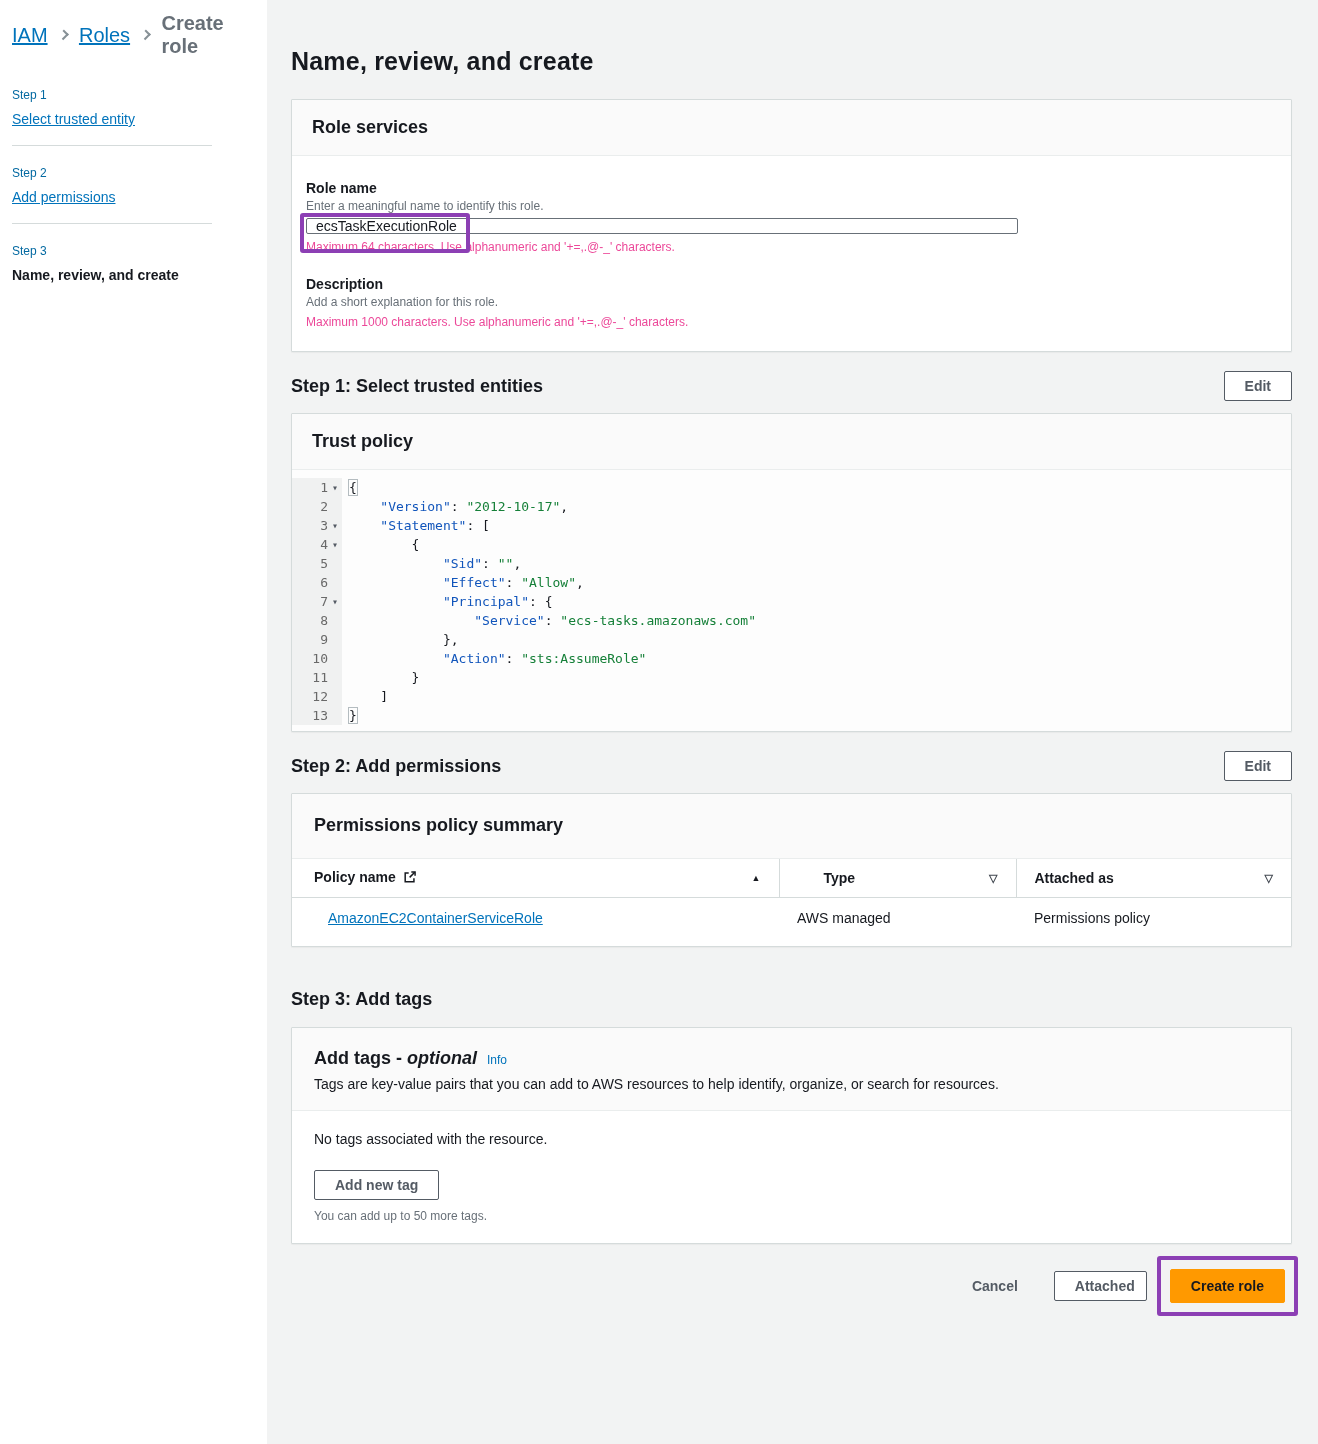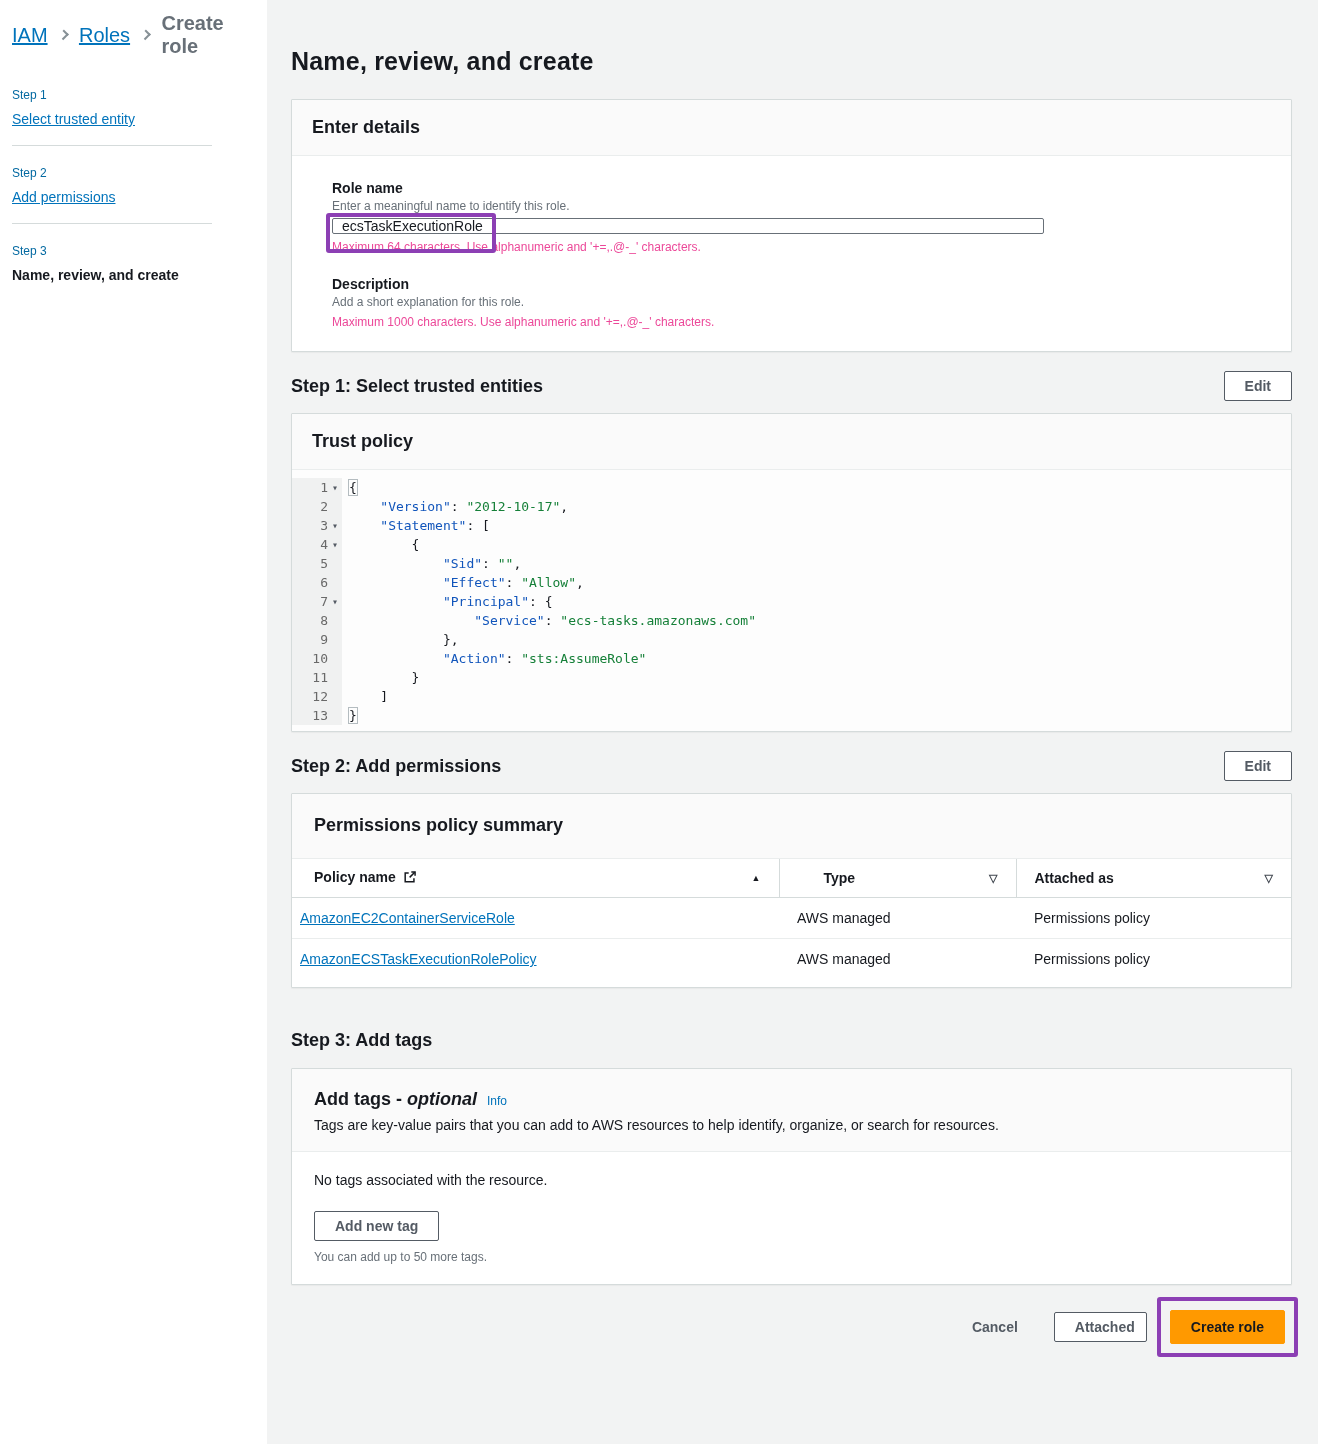--- a/index.html
+++ b/index.html
@@ -23,21 +23,21 @@
 
   
   .main { position:absolute; left:267px; top:0; right:0; height:100%; background:#f2f3f3; padding:0 26px 0 24px; }
   h1.page-title { font-size:25px; font-weight:600; padding-top:47px; letter-spacing:.2px; }
 
   .card { background:#fff; border:1px solid #d5dbdb; border-radius:1px; box-shadow:0 1px 1px rgba(0,0,0,.04); }
   .card-header { background:#fafafa; border-bottom:1px solid #eaeded; padding:17px 20px; }
   .card-title { font-size:18px; font-weight:600; }
 
   .role-card { margin-top:23px; }
-  .card-body { padding:24px 20px 22px 40px; }
+  .card-body { padding:24px 20px 22px 14px; }
   .field-label { font-size:14px; font-weight:bold; margin-bottom:3px; }
   .field-hint { font-size:12px; color:#687078; margin-bottom:5px; }
   .field-constraint { font-size:12px; color:#ec4899; margin-top:6px; }
   .text-input {
     width:712px; height:16px; border:1px solid #687078; border-radius:2px; background:#fff;
     font-family:"Liberation Sans", sans-serif; font-size:14px; color:#16191f; padding:0 9px; display:block;
   }
   .textarea-input {
     width:712px; height:74px; border:1px solid #687078; border-radius:2px; background:#fff;
     font-family:"Liberation Sans", sans-serif; font-size:14px; color:#16191f; padding:7px 9px; display:block; resize:none;
@@ -82,21 +82,21 @@
     text-align:left; font-weight:bold; padding:10px 18px; height:37px;
     border-bottom:1px solid #d5dbdb;
   }
   .perm-table th.col-name { width:487px; padding-left:22px; }
   .perm-table th.col-type { width:237px; border-left:1px solid #d5dbdb;padding-left:44px; }
   .perm-table th.col-attached { border-left:1px solid #d5dbdb; }
   .th-inner { display:flex; align-items:center; justify-content:space-between; }
   .sort-asc { font-size:9px; color:#16191f; }
   .sort-none { font-size:11px; color:#414750; }
   .perm-table td { padding:12px 18px; height:41px; border-top:1px solid #eaeded; }
-  .perm-table td:first-child { padding-left:8px; }
+  .perm-table td:first-child { padding-left:36px; }
   .perm-table tr.r1 td { border-top:none; }
   .policy-link { color:#0073bb; text-decoration:underline; cursor:pointer; }
   .ext-icon { display:inline-block; vertical-align:-2px; margin-left:7px; }
   .perm-pad { height:7px; }
 
   
   .tags-head-row { display:flex; align-items:baseline; gap:10px; }
   .tags-desc { font-size:14px; color:#16191f; margin-top:7px; }
   .info-link { color:#0073bb; font-weight:normal; font-size:12px; text-decoration:none; cursor:pointer; }
   .tags-card .card-header { padding:20px 20px 18px 22px; }
@@ -138,21 +138,21 @@
     <div class="step-label">Step 3</div>
     <span class="step-current">Name, review, and create</span>
   </div>
 </aside>
 
 <main class="main">
   <h1 class="page-title">Name, review, and create</h1>
 
   <section class="card role-card">
     <div class="card-header">
-      <span class="card-title">Enter details</span>
+      <span class="card-title">Role services</span>
     </div>
     <div class="card-body">
       <div class="field-label">Role name</div>
       <div class="field-hint">Enter a meaningful name to identify this role.</div>
       <div class="input-wrap">
         <input class="text-input" type="text" value="ecsTaskExecutionRole" style="">
         <div class="annotation ann-role-name"></div>
       </div>
       <div class="field-constraint">Maximum 64 characters. Use alphanumeric and '+=,.@-_' characters.</div>
 
@@ -225,25 +225,20 @@
             </span>
           </th>
         </tr>
       </thead>
       <tbody>
         <tr class="r1">
           <td><a class="policy-link">AmazonEC2ContainerServiceRole</a></td>
           <td>AWS managed</td>
           <td>Permissions policy</td>
         </tr>
-        <tr>
-          <td><a class="policy-link">AmazonECSTaskExecutionRolePolicy</a></td>
-          <td>AWS managed</td>
-          <td>Permissions policy</td>
-        </tr>
       </tbody>
     </table>
     <div class="perm-pad"></div>
   </section>
 
   <div class="section-head step3-head">
     <span class="section-title">Step 3: Add tags</span>
   </div>
   <section class="card tags-card">
     <div class="card-header">

